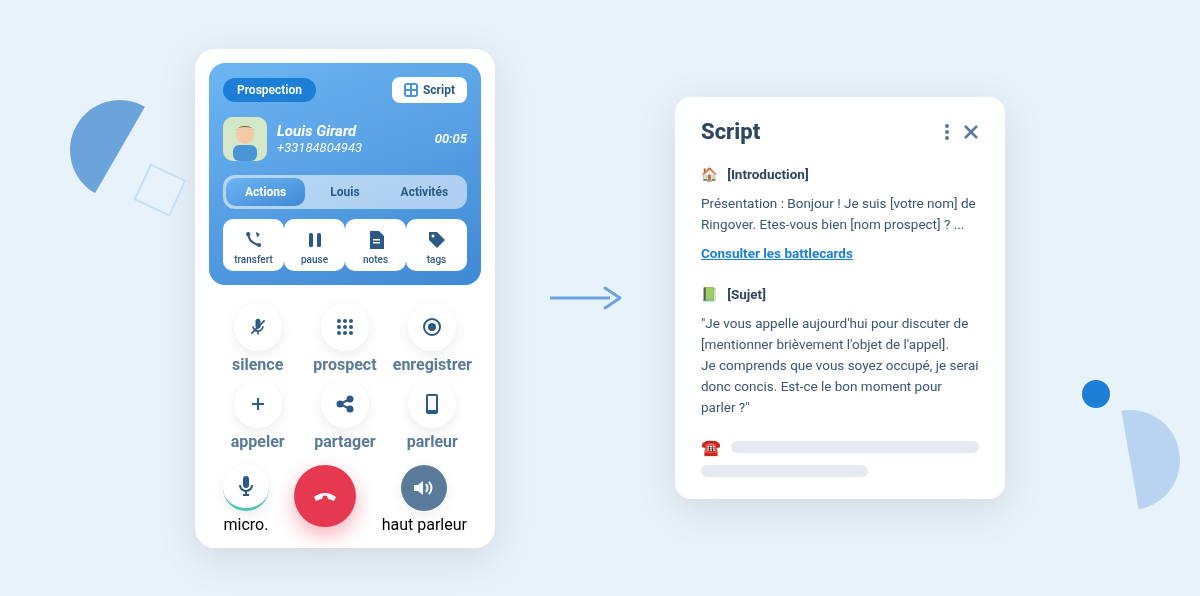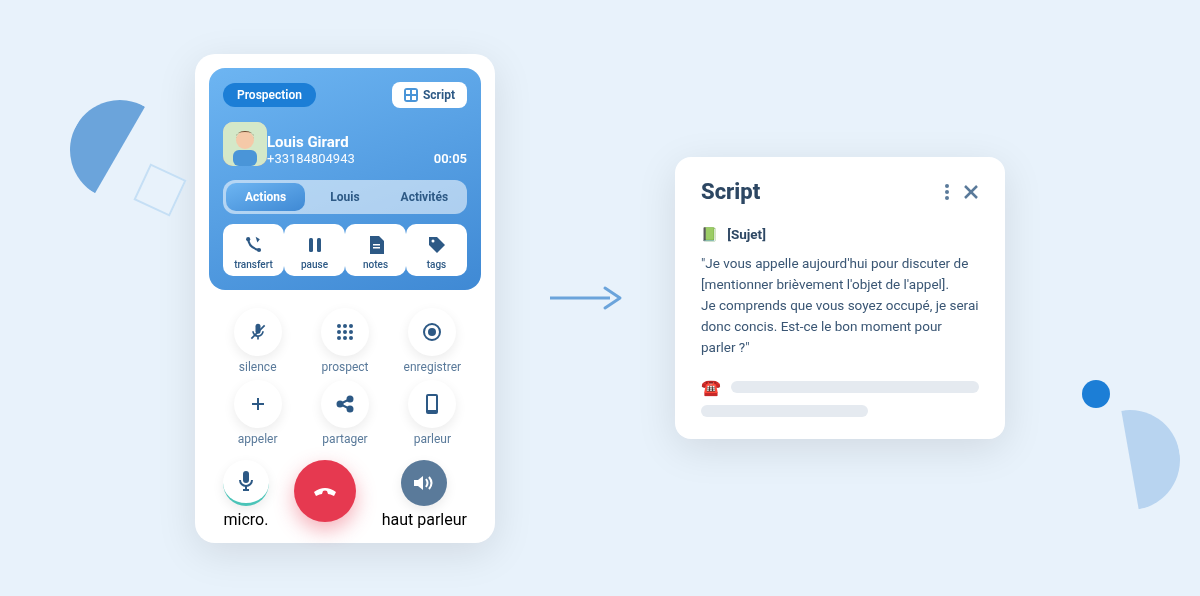--- a/index.html
+++ b/index.html
@@ -13,40 +13,40 @@
     .container { display: flex; align-items: center; justify-content: center; gap: 50px; height: 100%; }
     
     .phone-card { width: 300px; background: white; border-radius: 20px; padding: 14px; box-shadow: 0 10px 40px rgba(0,0,0,0.1); }
     
     .call-panel { background: linear-gradient(160deg, #6db5f2 0%, #3f89d4 100%); border-radius: 16px; padding: 14px; }
     .call-header { display: flex; justify-content: space-between; align-items: center; margin-bottom: 14px; }
     .tag-pill { background: #1c7ed6; color: white; padding: 5px 14px; border-radius: 14px; font-size: 12px; font-weight: 600; }
     .script-btn { background: white; color: #2d5985; padding: 6px 12px; border-radius: 8px; font-size: 12px; font-weight: 700; display: flex; align-items: center; gap: 5px; }
     .script-btn-icon { width: 14px; height: 14px; background: #4a95d8; border-radius: 3px; display: flex; align-items: center; justify-content: center; color: white; font-size: 9px; }
     
-    .caller-row { display: flex; align-items: flex-end; margin-bottom: 14px; }
+    .caller-row { display: flex; align-items: center; gap: 10px; margin-bottom: 14px; font-style: italic; }
     .avatar { width: 44px; height: 44px; border-radius: 10px; background: linear-gradient(180deg, #f4d4b8 0%, #e89878 100%); display: flex; align-items: center; justify-content: center; overflow: hidden; }
     .caller-info { flex: 1; }
     .caller-name { color: white; font-weight: 700; font-size: 15px; }
     .caller-number { color: white; font-size: 13px; opacity: 0.95; }
     .timer { color: white; font-size: 13px; font-weight: 600; }
     
     .tabs { display: flex; background: rgba(255,255,255,0.55); border-radius: 12px; padding: 3px; margin-bottom: 10px; }
     .tab { flex: 1; text-align: center; padding: 7px 4px; font-size: 12px; font-weight: 700; color: #2d5985; border-radius: 10px; cursor: pointer; }
     .tab.active { background: linear-gradient(160deg, #6db5f2 0%, #3f89d4 100%); color: white; }
     
     .action-row { display: flex; gap: 0; }
     .action-btn { flex: 1; background: white; border-radius: 10px; padding: 10px 4px 6px; text-align: center; cursor: pointer; }
     .action-btn .icon-box { width: 22px; height: 22px; margin: 0 auto 3px; display: flex; align-items: center; justify-content: center; color: #2d5985; }
     .action-btn .label { font-size: 10px; color: #2d5985; font-weight: 500; }
     
     .control-grid { display: grid; grid-template-columns: repeat(3, 1fr); gap: 6px; margin-top: 18px; padding: 0 8px; }
     .control-btn { text-align: center; cursor: pointer; }
     .control-circle { width: 48px; height: 48px; border-radius: 50%; background: white; box-shadow: 0 4px 12px rgba(0,0,0,0.08); margin: 0 auto 4px; display: flex; align-items: center; justify-content: center; color: #2d5985; }
-    .control-btn .label { font-size: 12px; color: #5a7a9a; font-weight: 400; }
+    .control-btn .label { font-size: 16px; color: #5a7a9a; font-weight: 700; }
     
     .bottom-row { display: flex; justify-content: space-between; align-items: flex-start; margin-top: 14px; padding: 0 14px; }
     .side-btn { text-align: center; cursor: pointer; }
     .side-btn .control-circle { width: 46px; height: 46px; }
     .hangup-btn { width: 62px; height: 62px; border-radius: 50%; background: #e63950; box-shadow: 0 8px 20px rgba(230,57,80,0.4); display: flex; align-items: center; justify-content: center; cursor: pointer; color: white; }
     .active-indicator .control-circle { border-bottom: 3px solid #4ac4b8; }
     
     .arrow { display: flex; align-items: center; }
     .arrow svg { width: 80px; height: 40px; }
     
@@ -277,20 +277,28 @@
         </span>
         <span>
           <svg width="16" height="16" viewBox="0 0 16 16" stroke="currentColor" stroke-width="2.5">
               <line x1="2" y1="2" x2="14" y2="14"></line>
               <line x1="14" y1="2" x2="2" y2="14"></line>
             </svg>
         </span>
       </div>
     </div>
 
+    <div class="script-section">
+      <div class="section-title">
+        <span class="section-emoji">🏠</span>
+        <span>[Introduction]</span>
+      </div>
+      <div>Présentation : Bonjour ! Je suis [votre nom] de Ringover. Etes-vous bien [nom prospect] ? ...</div>
+      <a class="script-link">Consulter les battlecards</a>
+    </div>
 
     <div class="script-section">
       <div class="section-title">
         <span class="section-emoji">📗</span>
         <span>[Sujet]</span>
       </div>
       <div style="white-space:pre-line;">"Je vous appelle aujourd'hui pour discuter de [mentionner brièvement l'objet de l'appel].
 Je comprends que vous soyez occupé, je serai donc concis. Est-ce le bon moment pour parler ?"</div>
     </div>
 

